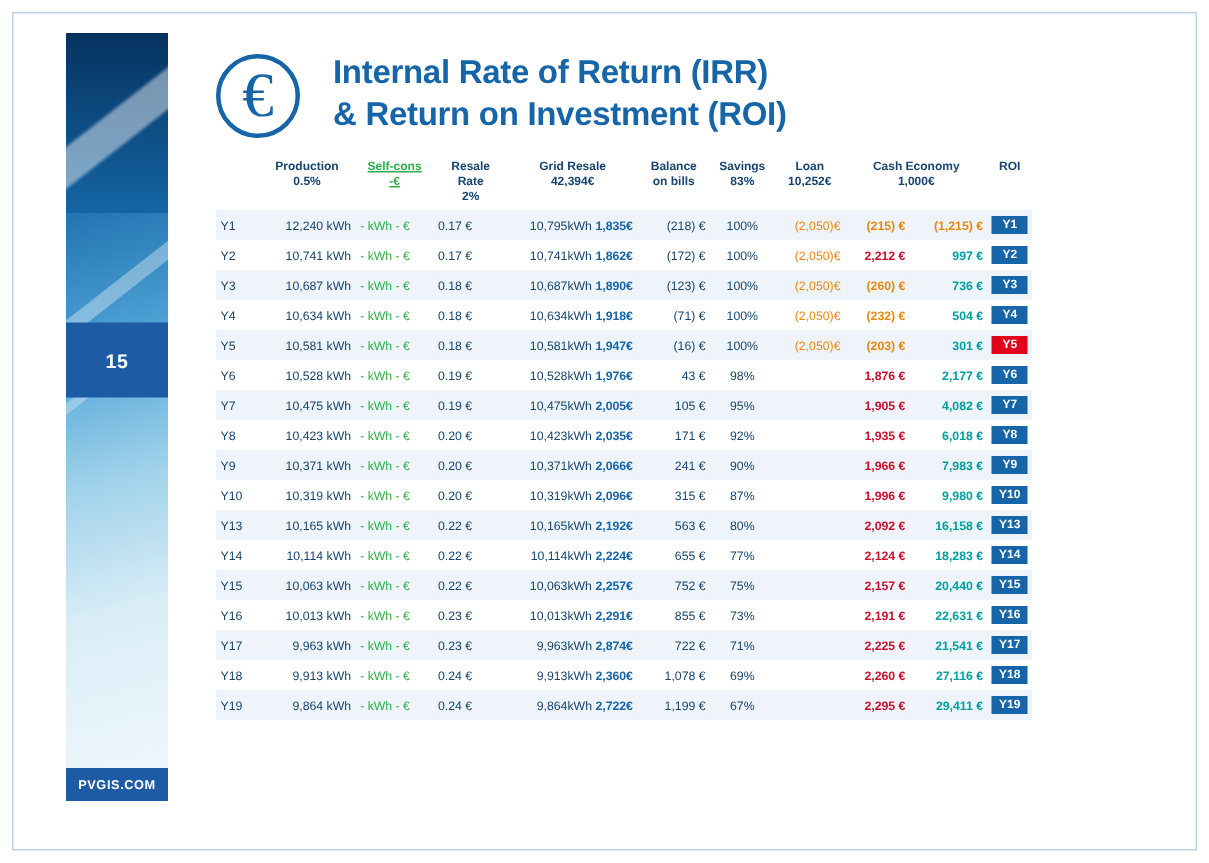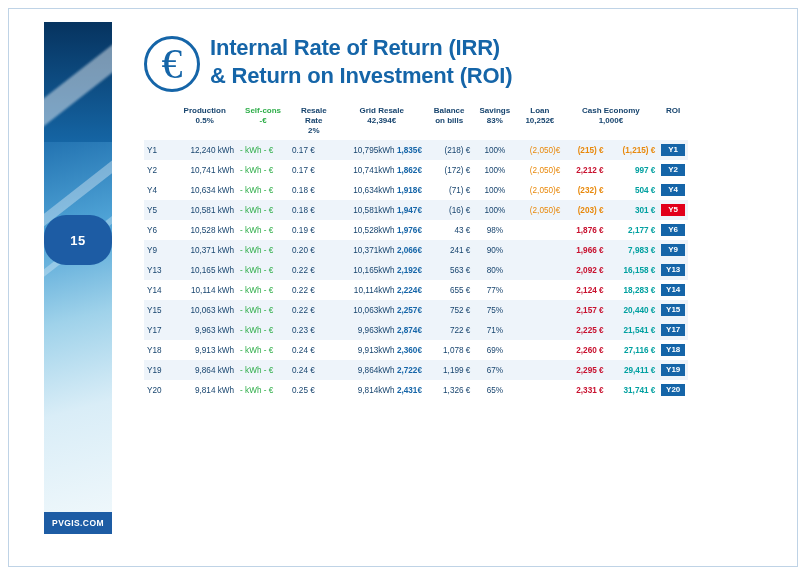--- a/index.html
+++ b/index.html
@@ -72,21 +72,20 @@
     width: 68px;
     height: 50px;
     background: #1d5ca4;
     color: #ffffff;
     display: flex;
     align-items: center;
     justify-content: center;
     font-size: 13px;
     font-weight: bold;
     letter-spacing: 0.5px;
-    border-radius: 22px;
   }
   .pvgis-box {
     position: absolute;
     left: 44px;
     top: 512px;
     width: 68px;
     height: 22px;
     background: #1d5ca4;
     color: #ffffff;
     display: flex;
@@ -114,21 +113,21 @@
     align-items: center;
     justify-content: center;
     font-family: "Liberation Serif", serif;
     font-size: 42px;
     line-height: 1;
     font-weight: normal;
     box-sizing: border-box;
     margin-top: 2px;
   }
   .title-text {
-    margin-left: 10px;
+    margin-left: 22px;
     color: #1565a8;
     font-size: 22px;
     font-weight: bold;
     line-height: 1.28;
     letter-spacing: -0.2px;
   }
   
   .table-wrap {
     position: absolute;
     left: 144px;
@@ -147,21 +146,21 @@
     color: #17446e;
     padding: 1px 3px 4px 3px;
     vertical-align: top;
     line-height: 1.25;
     border: none;
   }
   table.irr th .sub {
     display: block;
     font-weight: bold;
   }
-  table.irr th.selfcons { color: #2fae4a; }
+  table.irr th.selfcons { color: #2fae4a; text-decoration: underline; }
   table.irr th.roi-h { color: #17446e; }
   table.irr td {
     padding: 2px 3px;
     height: 16px;
     vertical-align: middle;
     white-space: nowrap;
   }
   tr.alt td { background: #eef4fa; }
   tr.plain td { background: #ffffff; }
   .c-year { color: #17446e; font-weight: normal; width: 26px; padding-left: 4px; }
@@ -315,20 +314,35 @@
             <td class="c-grid num"><span>10,741kWh  </span><b>1,862€</b></td>
             <td class="c-bal num">(172) €</td>
             <td class="c-sav ctr">100%</td>
             <td class="c-loan num">(2,050)€</td>
             <td class="c-cash1 num">2,212 €</td>
             <td class="c-cash2 num">997 €</td>
             <td class="roi-cell">
               <span class="roi-chip">Y2</span>
             </td>
           </tr>
+          <tr class="alt">
+            <td class="c-year">Y3</td>
+            <td class="c-prod num">10,687 kWh</td>
+            <td class="c-self">- kWh  - €</td>
+            <td class="c-rate">0.18 €</td>
+            <td class="c-grid num"><span>10,687kWh  </span><b>1,890€</b></td>
+            <td class="c-bal num">(123) €</td>
+            <td class="c-sav ctr">100%</td>
+            <td class="c-loan num">(2,050)€</td>
+            <td class="c-cash1 num neg">(260) €</td>
+            <td class="c-cash2 num">736 €</td>
+            <td class="roi-cell">
+              <span class="roi-chip">Y3</span>
+            </td>
+          </tr>
           <tr class="plain">
             <td class="c-year">Y4</td>
             <td class="c-prod num">10,634 kWh</td>
             <td class="c-self">- kWh  - €</td>
             <td class="c-rate">0.18 €</td>
             <td class="c-grid num"><span>10,634kWh  </span><b>1,918€</b></td>
             <td class="c-bal num">(71) €</td>
             <td class="c-sav ctr">100%</td>
             <td class="c-loan num">(2,050)€</td>
             <td class="c-cash1 num neg">(232) €</td>
@@ -361,34 +375,79 @@
             <td class="c-bal num">43 €</td>
             <td class="c-sav ctr">98%</td>
             <td class="c-loan num"></td>
             <td class="c-cash1 num">1,876 €</td>
             <td class="c-cash2 num">2,177 €</td>
             <td class="roi-cell">
               <span class="roi-chip">Y6</span>
             </td>
           </tr>
           <tr class="alt">
+            <td class="c-year">Y7</td>
+            <td class="c-prod num">10,475 kWh</td>
+            <td class="c-self">- kWh  - €</td>
+            <td class="c-rate">0.19 €</td>
+            <td class="c-grid num"><span>10,475kWh  </span><b>2,005€</b></td>
+            <td class="c-bal num">105 €</td>
+            <td class="c-sav ctr">95%</td>
+            <td class="c-loan num"></td>
+            <td class="c-cash1 num">1,905 €</td>
+            <td class="c-cash2 num">4,082 €</td>
+            <td class="roi-cell">
+              <span class="roi-chip">Y7</span>
+            </td>
+          </tr>
+          <tr class="plain">
+            <td class="c-year">Y8</td>
+            <td class="c-prod num">10,423 kWh</td>
+            <td class="c-self">- kWh  - €</td>
+            <td class="c-rate">0.20 €</td>
+            <td class="c-grid num"><span>10,423kWh  </span><b>2,035€</b></td>
+            <td class="c-bal num">171 €</td>
+            <td class="c-sav ctr">92%</td>
+            <td class="c-loan num"></td>
+            <td class="c-cash1 num">1,935 €</td>
+            <td class="c-cash2 num">6,018 €</td>
+            <td class="roi-cell">
+              <span class="roi-chip">Y8</span>
+            </td>
+          </tr>
+          <tr class="alt">
             <td class="c-year">Y9</td>
             <td class="c-prod num">10,371 kWh</td>
             <td class="c-self">- kWh  - €</td>
             <td class="c-rate">0.20 €</td>
             <td class="c-grid num"><span>10,371kWh  </span><b>2,066€</b></td>
             <td class="c-bal num">241 €</td>
             <td class="c-sav ctr">90%</td>
             <td class="c-loan num"></td>
             <td class="c-cash1 num">1,966 €</td>
             <td class="c-cash2 num">7,983 €</td>
             <td class="roi-cell">
               <span class="roi-chip">Y9</span>
             </td>
           </tr>
+          <tr class="plain">
+            <td class="c-year">Y10</td>
+            <td class="c-prod num">10,319 kWh</td>
+            <td class="c-self">- kWh  - €</td>
+            <td class="c-rate">0.20 €</td>
+            <td class="c-grid num"><span>10,319kWh  </span><b>2,096€</b></td>
+            <td class="c-bal num">315 €</td>
+            <td class="c-sav ctr">87%</td>
+            <td class="c-loan num"></td>
+            <td class="c-cash1 num">1,996 €</td>
+            <td class="c-cash2 num">9,980 €</td>
+            <td class="roi-cell">
+              <span class="roi-chip">Y10</span>
+            </td>
+          </tr>
           <tr class="alt">
             <td class="c-year">Y13</td>
             <td class="c-prod num">10,165 kWh</td>
             <td class="c-self">- kWh  - €</td>
             <td class="c-rate">0.22 €</td>
             <td class="c-grid num"><span>10,165kWh  </span><b>2,192€</b></td>
             <td class="c-bal num">563 €</td>
             <td class="c-sav ctr">80%</td>
             <td class="c-loan num"></td>
             <td class="c-cash1 num">2,092 €</td>
@@ -420,20 +479,35 @@
             <td class="c-grid num"><span>10,063kWh  </span><b>2,257€</b></td>
             <td class="c-bal num">752 €</td>
             <td class="c-sav ctr">75%</td>
             <td class="c-loan num"></td>
             <td class="c-cash1 num">2,157 €</td>
             <td class="c-cash2 num">20,440 €</td>
             <td class="roi-cell">
               <span class="roi-chip">Y15</span>
             </td>
           </tr>
+          <tr class="plain">
+            <td class="c-year">Y16</td>
+            <td class="c-prod num">10,013 kWh</td>
+            <td class="c-self">- kWh  - €</td>
+            <td class="c-rate">0.23 €</td>
+            <td class="c-grid num"><span>10,013kWh  </span><b>2,291€</b></td>
+            <td class="c-bal num">855 €</td>
+            <td class="c-sav ctr">73%</td>
+            <td class="c-loan num"></td>
+            <td class="c-cash1 num">2,191 €</td>
+            <td class="c-cash2 num">22,631 €</td>
+            <td class="roi-cell">
+              <span class="roi-chip">Y16</span>
+            </td>
+          </tr>
           <tr class="alt">
             <td class="c-year">Y17</td>
             <td class="c-prod num">9,963 kWh</td>
             <td class="c-self">- kWh  - €</td>
             <td class="c-rate">0.23 €</td>
             <td class="c-grid num"><span>9,963kWh  </span><b>2,874€</b></td>
             <td class="c-bal num">722 €</td>
             <td class="c-sav ctr">71%</td>
             <td class="c-loan num"></td>
             <td class="c-cash1 num">2,225 €</td>
@@ -465,31 +539,16 @@
             <td class="c-grid num"><span>9,864kWh  </span><b>2,722€</b></td>
             <td class="c-bal num">1,199 €</td>
             <td class="c-sav ctr">67%</td>
             <td class="c-loan num"></td>
             <td class="c-cash1 num">2,295 €</td>
             <td class="c-cash2 num">29,411 €</td>
             <td class="roi-cell">
               <span class="roi-chip">Y19</span>
             </td>
           </tr>
-          <tr class="plain">
-            <td class="c-year">Y20</td>
-            <td class="c-prod num">9,814 kWh</td>
-            <td class="c-self">- kWh  - €</td>
-            <td class="c-rate">0.25 €</td>
-            <td class="c-grid num"><span>9,814kWh  </span><b>2,431€</b></td>
-            <td class="c-bal num">1,326 €</td>
-            <td class="c-sav ctr">65%</td>
-            <td class="c-loan num"></td>
-            <td class="c-cash1 num">2,331 €</td>
-            <td class="c-cash2 num">31,741 €</td>
-            <td class="roi-cell">
-              <span class="roi-chip">Y20</span>
-            </td>
-          </tr>
         </tbody>
     </table>
   </div>
 </div>
 
 </body></html>

